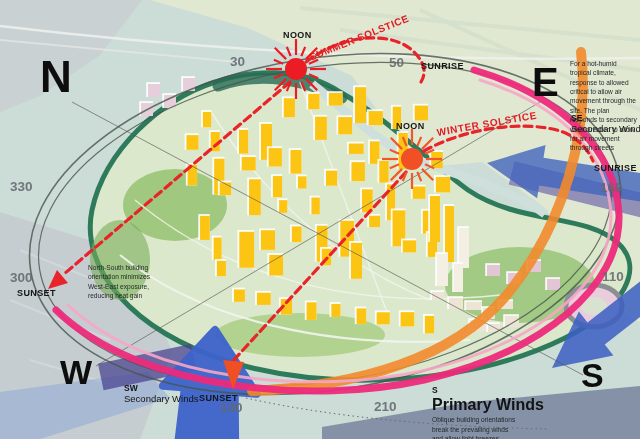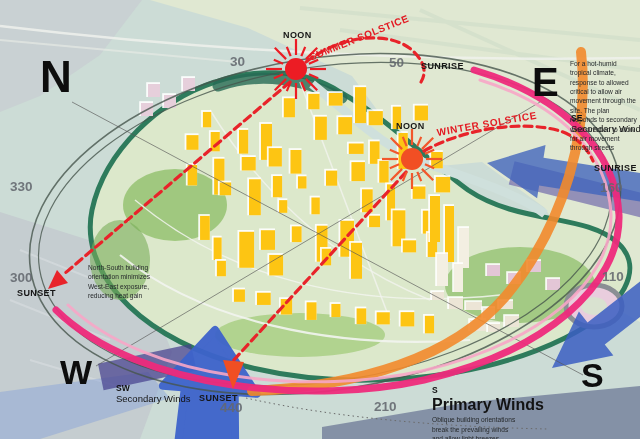--- a/index.html
+++ b/index.html
@@ -319,29 +319,29 @@
 <div class="lbl cap" style="left:421px;top:61px">SUNRISE</div>
 <div class="lbl cap" style="left:594px;top:163px">SUNRISE</div>
 <div class="lbl cap" style="left:17px;top:288px">SUNSET</div>
 <div class="lbl cap" style="left:199px;top:393px">SUNSET</div>
 
 <div class="lbl deg" style="left:230px;top:54px">30</div>
 <div class="lbl deg" style="left:389px;top:55px">50</div>
 <div class="lbl deg" style="left:600px;top:180px">160</div>
 <div class="lbl deg" style="left:602px;top:269px">110</div>
 <div class="lbl deg" style="left:374px;top:399px">210</div>
-<div class="lbl deg" style="left:220px;top:400px">440</div>
+<div class="lbl deg" style="left:220px;top:400px">140</div>
 <div class="lbl deg" style="left:10px;top:270px">300</div>
 <div class="lbl deg" style="left:10px;top:179px">330</div>
 
 <div class="lbl" style="left:571px;top:113px">
   <div class="wind-abbr">SE</div>
   <div class="wind-label">Secondary Winds</div>
 </div>
-<div class="lbl" style="left:116px;top:383px">
+<div class="lbl" style="left:124px;top:383px">
   <div class="wind-abbr">SW</div>
   <div class="wind-label">Secondary Winds</div>
 </div>
 <div class="lbl" style="left:432px;top:385px">
   <div class="wind-abbr">S</div>
   <div class="wind-label bold">Primary Winds</div>
   <div class="note" style="width:88px;margin-top:1px">Oblique building orientations break the prevailing winds and allow light breezes through streets</div>
 </div>
 
 <div class="lbl note" style="left:570px;top:59px;width:68px">For a hot-humid tropical climate, response to allowed critical to allow air movement through the site. The plan responds to secondary wind direction to allow for air movement through streets</div>

